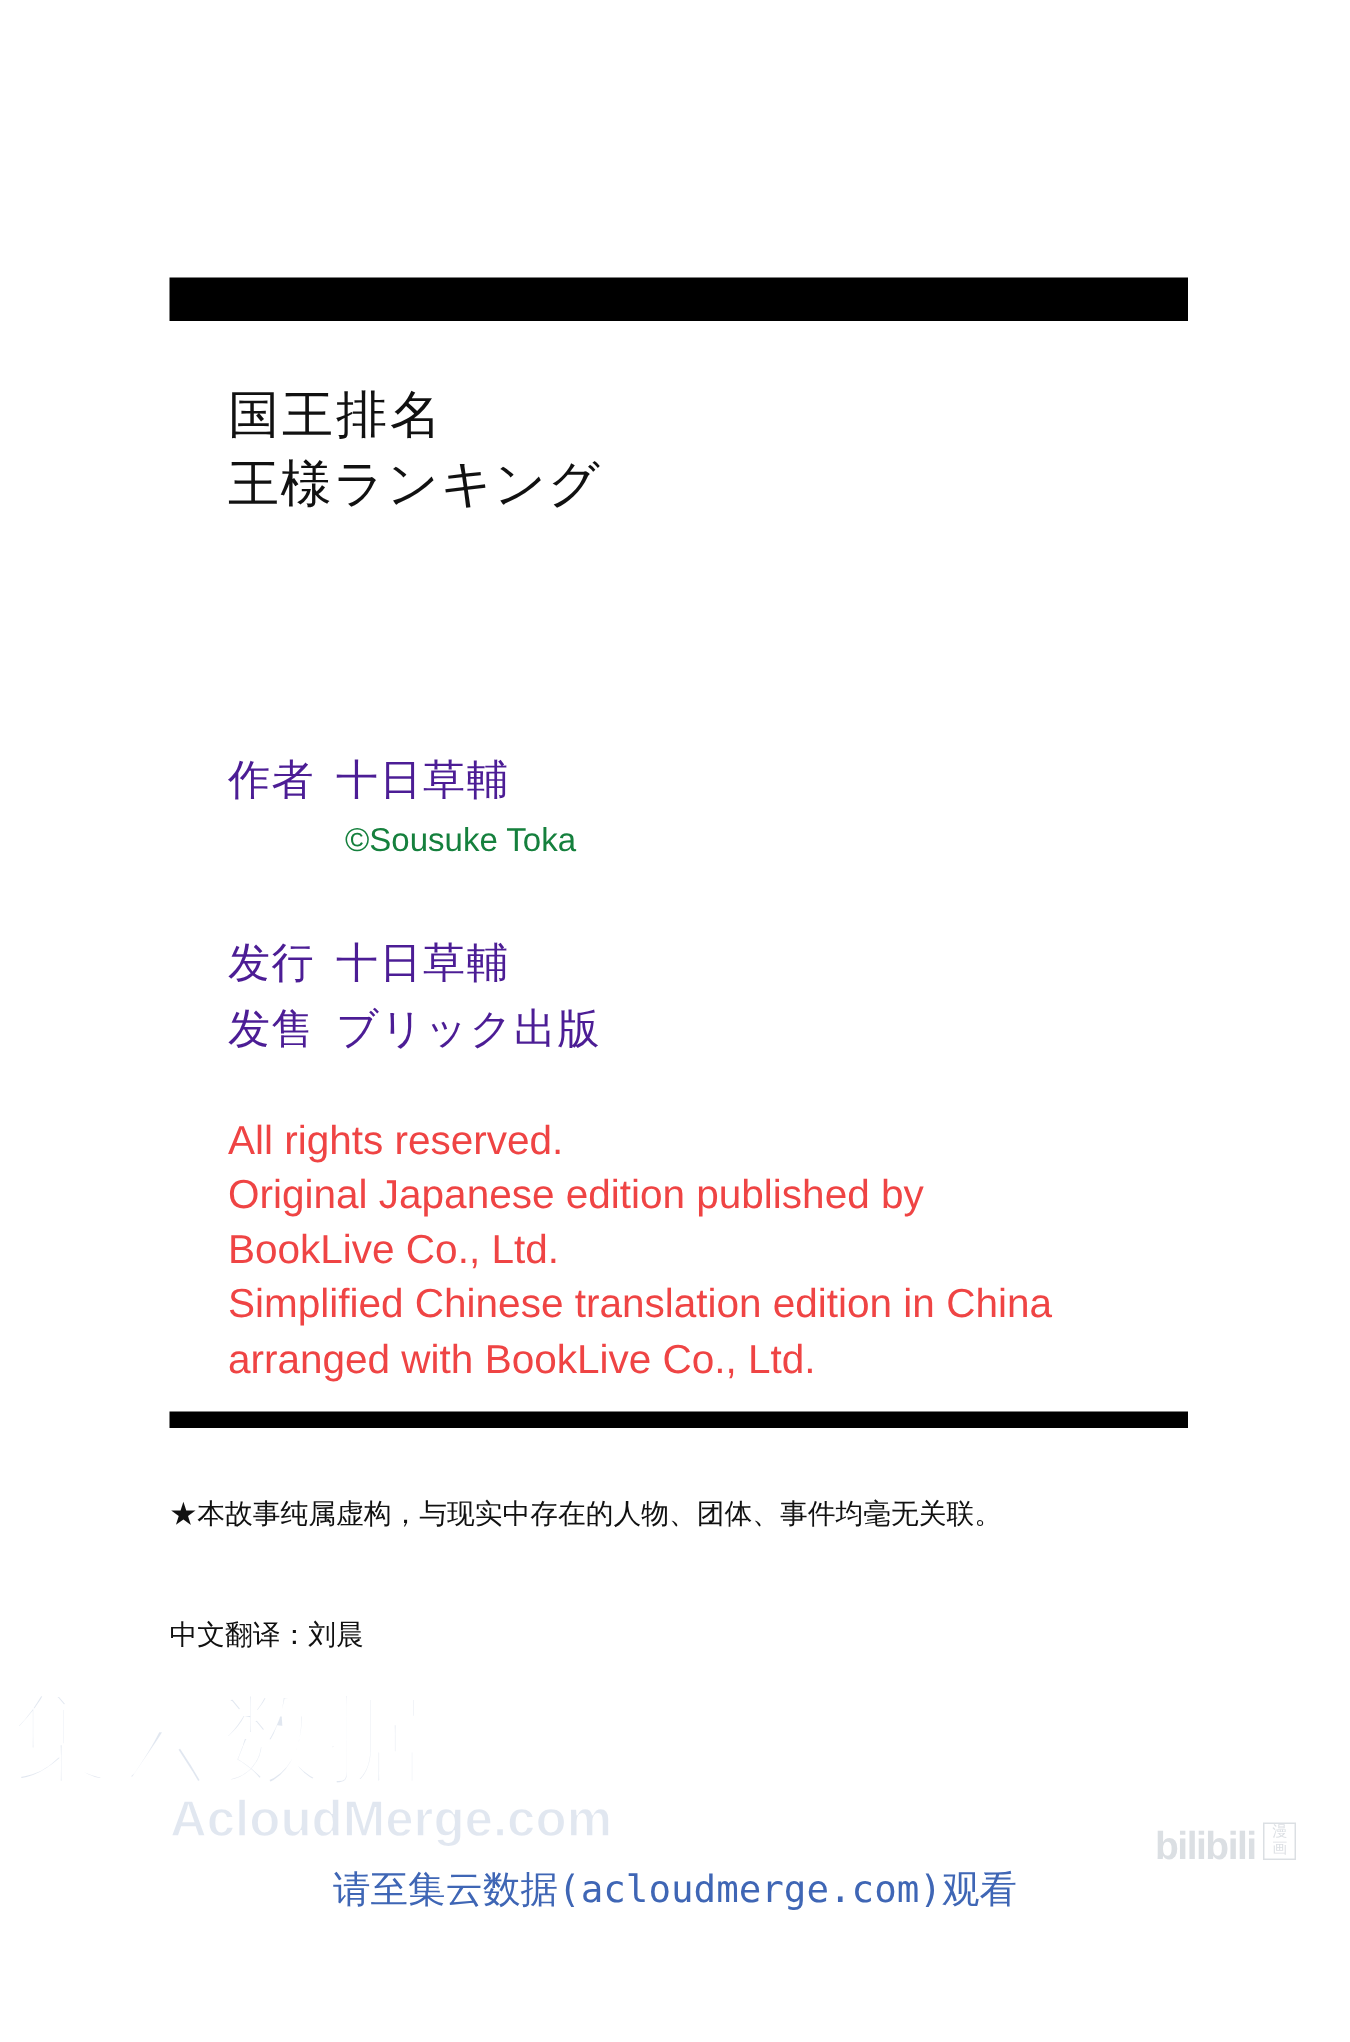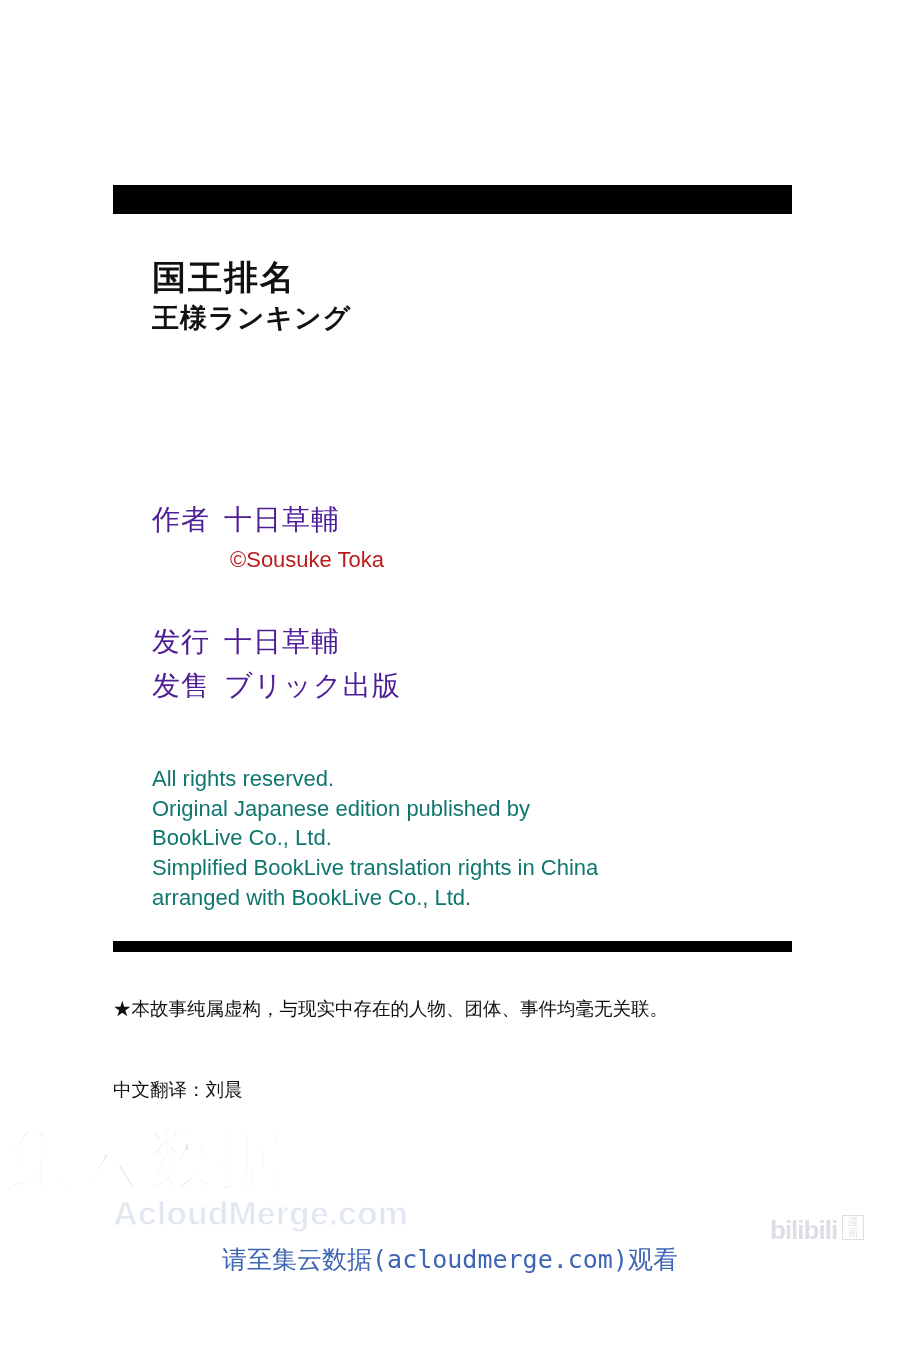--- a/index.html
+++ b/index.html
@@ -39,28 +39,28 @@
   }
 
   
   .title-block {
     position: absolute;
     left: 152px;
     top: 258px;
   }
   .title-cn {
     font-size: 34px;
-    font-weight: bold;
+    font-weight: normal;
     letter-spacing: 2px;
     line-height: 1.15;
     color: #111111;
   }
   .title-jp {
-    font-size: 27px;
-    font-weight: bold;
+    font-size: 34px;
+    font-weight: normal;
     letter-spacing: 1px;
     line-height: 1.3;
     margin-top: 4px;
     color: #111111;
   }
 
   
   .credits {
     position: absolute;
     left: 152px;
@@ -75,35 +75,35 @@
   }
   .credit-label {
     display: inline-block;
     min-width: 72px;
   }
   .credit-sub {
     font-size: 22px;
     line-height: 1.5;
     margin-left: 78px;
     margin-top: 2px;
-    color: #b91c1c;
+    color: #15803d;
   }
   .credit-gap {
     height: 44px;
   }
 
   
   .rights {
     position: absolute;
     left: 152px;
-    top: 764px;
+    top: 742px;
     width: 640px;
-    font-size: 22px;
+    font-size: 27px;
     line-height: 1.35;
-    color: #0f766e;
+    color: #ef4444;
   }
   .rights div { white-space: nowrap; }
 
   
   .notice {
     position: absolute;
     left: 113px;
     top: 995px;
     width: 700px;
     font-size: 18.5px;
@@ -211,21 +211,21 @@
     </div>
     <div class="credit-row">
       <span class="credit-label">发售</span><span>ブリック出版</span>
     </div>
   </div>
 
   <div class="rights">
     <div>All rights reserved.</div>
     <div>Original Japanese edition published by</div>
     <div>BookLive Co., Ltd.</div>
-    <div>Simplified BookLive translation rights in China</div>
+    <div>Simplified Chinese translation edition in China</div>
     <div>arranged with BookLive Co., Ltd.</div>
   </div>
 
   <div class="rule rule-bottom"></div>
 
   <div class="notice">
     <div>★本故事纯属虚构，与现实中存在的人物、团体、事件均毫无关联。</div>
   </div>
 
   <div class="translator">中文翻译：刘晨</div>

